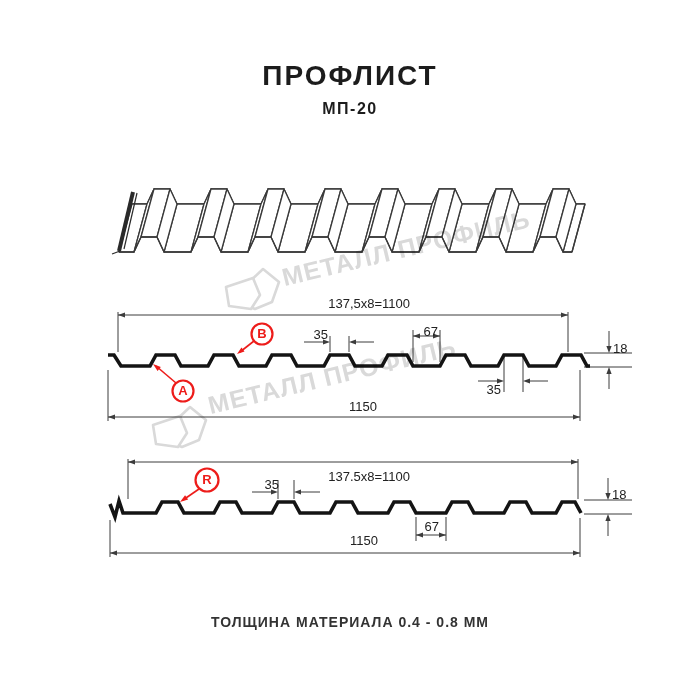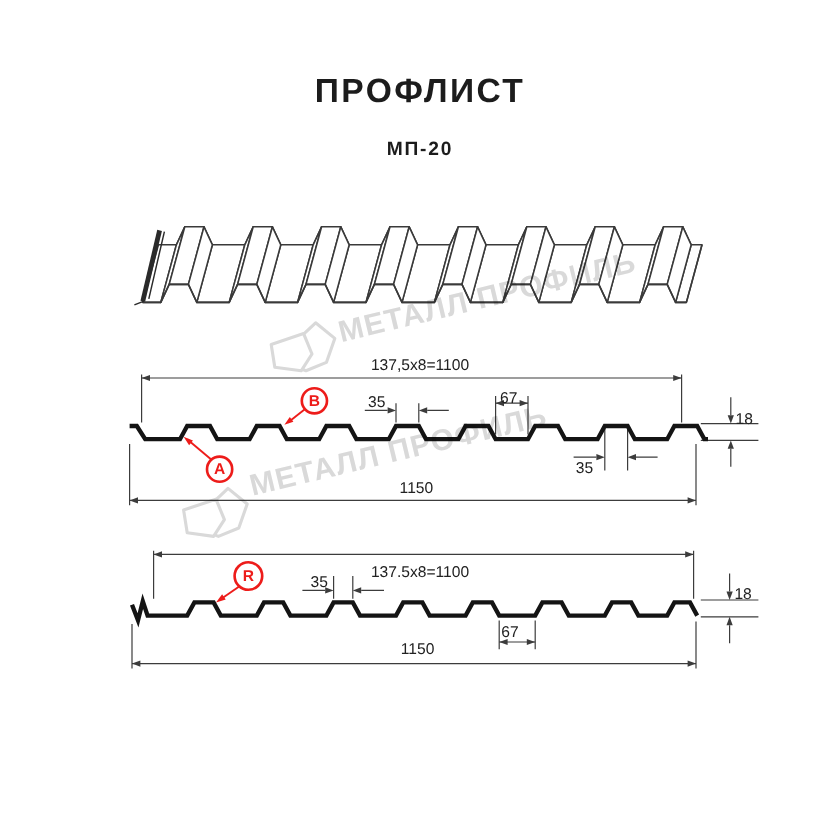--- a/index.html
+++ b/index.html
@@ -1,24 +1,24 @@
 <!DOCTYPE html>
 <html><head>
 <meta charset="utf-8">
 <style>
   html,body{margin:0;padding:0;background:#fff;}
   .canvas{position:relative;width:664px;height:700px;background:#fff;overflow:hidden;
           font-family:"Liberation Sans",sans-serif;}
   .title{position:absolute;left:0;top:60px;width:700px;text-align:center;
          font-size:28px;font-weight:800;letter-spacing:2px;color:#1c1c1c;}
   .subtitle{position:absolute;left:0;top:100px;width:700px;text-align:center;
-            font-size:16px;font-weight:700;letter-spacing:1.5px;color:#1c1c1c;margin-top:16px;}
+            font-size:16px;font-weight:700;letter-spacing:1.5px;color:#1c1c1c;}
   .caption{position:absolute;left:0;top:614px;width:700px;text-align:center;
            font-size:14px;font-weight:700;letter-spacing:1px;color:#333;}
-  .dim{position:absolute;font-size:13px;color:#222;text-align:center;white-space:nowrap;}
+  .dim{position:absolute;font-size:13px;color:#222;text-align:right;white-space:nowrap;}
   .redletter{position:absolute;width:14px;height:14px;line-height:14px;text-align:center;
              font-size:13px;font-weight:700;color:#ed1c1a;}
   svg{position:absolute;left:0;top:0;}
   .l1{stroke:#3c3c3c;stroke-width:1;fill:none;}
   .l3{stroke:#3a3a3a;stroke-width:1.3;fill:none;stroke-linejoin:round;}
   .face{fill:#ffffff;stroke:#3a3a3a;stroke-width:1.3;stroke-linejoin:round;}
   .edge{stroke:#2a2a2a;fill:none;}
   .prof{stroke:#141414;stroke-width:3.6;fill:none;stroke-linejoin:miter;}
   .tri{fill:#3c3c3c;stroke:none;}
   .red{stroke:#ed1c1a;stroke-width:2.2;fill:none;}
@@ -174,20 +174,21 @@
   <div class="dim" style="left:290px;top:445px;width:120px;margin-top:24px;">137.5x8=1100</div>
   <div class="dim" style="left:318px;top:533px;width:60px;">1150</div>
   <div class="dim" style="left:253px;top:477px;width:26px;">35</div>
   <div class="dim" style="left:411px;top:519px;width:28px;">67</div>
   <div class="dim" style="left:612px;top:487px;width:26px;text-align:left;">18</div>
 
   <div class="redletter" style="left:176px;top:384px;">A</div>
   <div class="redletter" style="left:255px;top:327px;">B</div>
   <div class="redletter" style="left:200px;top:473px;">R</div>
 
+  <div class="caption">ТОЛЩИНА МАТЕРИАЛА 0.4 - 0.8 ММ</div>
 
   <div class="wmlayer">
     <svg width="700" height="700" viewBox="0 0 700 700">
       <g transform="translate(225,267)">
         <path class="wmshape" d="M38,2 L54,15 L47,35 L30,42 L12,35 L20,19 Z"></path>
         <path class="wmshape" d="M1,20 L28,11 L35,28 L26,42 L4,39 Z"></path>
       </g>
       <g transform="translate(152,405)">
         <path class="wmshape" d="M38,2 L54,15 L47,35 L30,42 L12,35 L20,19 Z"></path>
         <path class="wmshape" d="M1,20 L28,11 L35,28 L26,42 L4,39 Z"></path>

